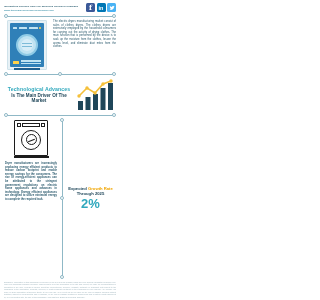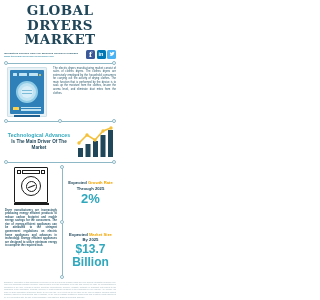--- a/index.html
+++ b/index.html
@@ -264,25 +264,20 @@
   .footer-text {
     font-size: 1.9px; line-height: 2.5px;
     color: #9fb4bd; text-align: justify;
   }
 </style>
 </head>
 <body>
 
 <div class="page">
 
-  <div class="title-block">
-    <div class="title-line">GLOBAL</div>
-    <div class="title-line">DRYERS</div>
-    <div class="title-line">MARKET</div>
-  </div>
 
   <div class="source-row">
     <div class="source-text">
       <div class="src-l1">Information sourced from The Business Research Company</div>
       <div class="src-l2">www.thebusinessresearchcompany.com</div>
     </div>
     <div class="socials">
       <div class="s-icon s-fb">f</div>
       <div class="s-icon s-li">in</div>
       <div class="s-icon s-tw">
@@ -379,27 +374,20 @@
     </div>
 
     <div class="stats-right">
       <div class="stat-cell">
         <div class="stat-label">
           <span>Expected </span><span class="hl">Growth Rate</span>
           <div>Through 2025</div>
         </div>
         <div class="stat-value">2%</div>
       </div>
-      <div class="stat-cell">
-        <div class="stat-label">
-          <span>Expected </span><span class="hl">Market Size</span>
-          <div>By 2025</div>
-        </div>
-        <div class="stat-value two-line">$13.7 Billion</div>
-      </div>
     </div>
   </div>
 
   <div class="footer">
     <div class="footer-text">Disclaimer: Information in this infographic is provided on an as is and as available basis and is for general information purposes only. While The Business Research Company endeavours to keep the information up to date and correct, we make no representations or warranties of any kind, express or implied, about the completeness, accuracy, reliability, suitability or availability with respect to the infographic or the information, products, services, or related graphics contained in the infographic for any purpose. Any reliance you place on such information is therefore strictly at your own risk. In no event will we be liable for any loss or damage including without limitation, indirect or consequential loss or damage, or any loss or damage whatsoever arising from loss of data or profits arising out of, or in connection with, the use of this infographic. Copyright The Business Research Company.</div>
   </div>
 
 </div>
 
 </body></html>

